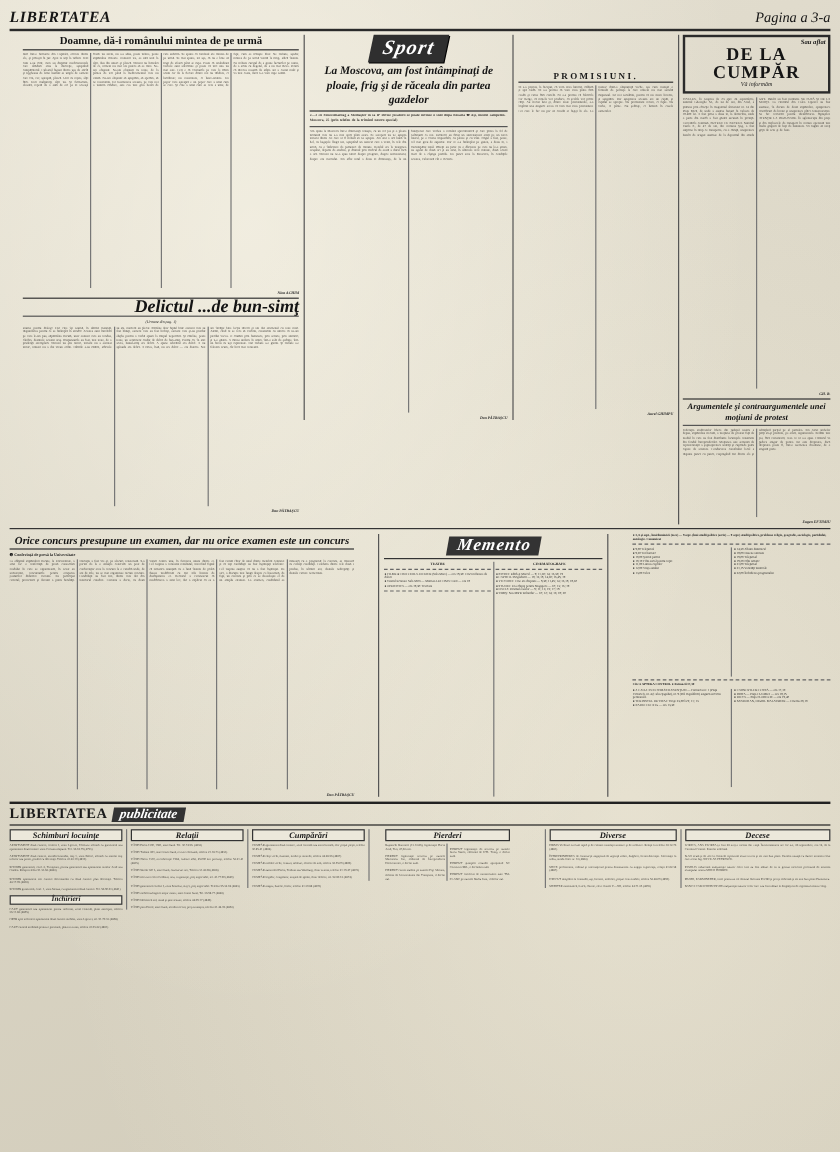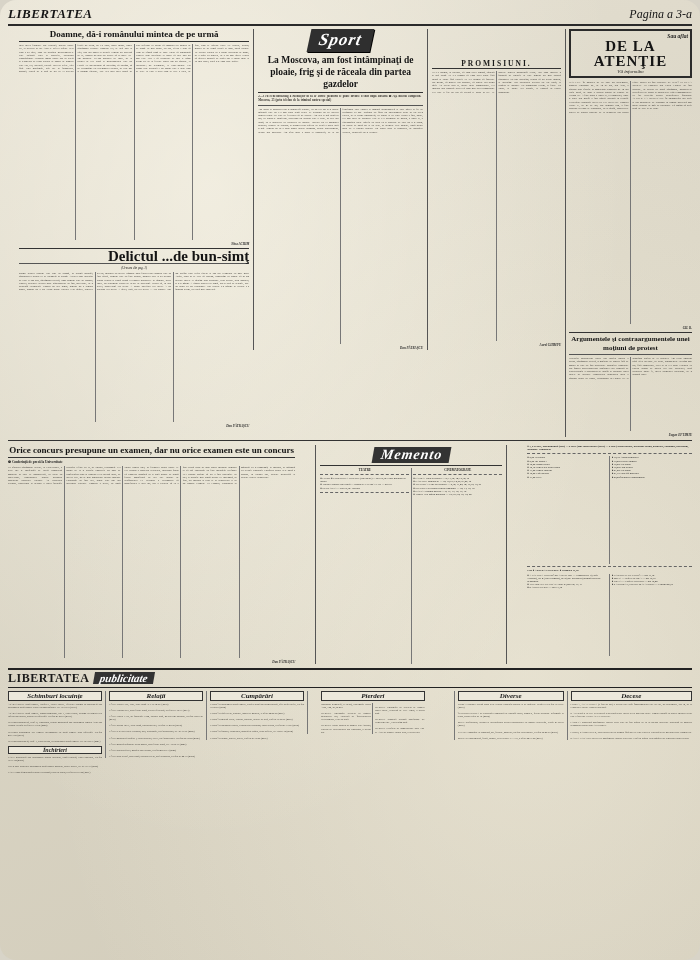--- a/index.html
+++ b/index.html
@@ -12,21 +12,20 @@
     position:relative;
   }
   .page{
     position:absolute;inset:0;
     background:
       radial-gradient(ellipse at 30% 20%, rgba(255,252,240,.55), rgba(255,252,240,0) 60%),
       radial-gradient(ellipse at 75% 70%, rgba(250,245,228,.45), rgba(250,245,228,0) 65%),
       linear-gradient(160deg,#e5e0d2 0%,#dbd6c6 40%,#d2ccba 100%);
     padding:6px 8px;
     box-sizing:border-box;
-    border-radius:16px;
   }
   .masthead{
     display:flex;align-items:center;justify-content:space-between;
     border-bottom:2px solid #2a2a2a;
     padding-bottom:2px;margin-bottom:3px;
   }
   .mast-left{
     font-family:"Liberation Serif", serif;
     font-weight:bold;font-style:italic;
     font-size:13px;letter-spacing:.5px;
@@ -42,21 +41,21 @@
   .col{box-sizing:border-box;}
   .body-txt{
     font-size:2.6px;line-height:3.3px;text-align:justify;
     color:#3a3733;word-spacing:.4px;
     hyphens:auto;overflow:hidden;
   }
   .hl{
     font-weight:bold;font-size:9px;line-height:10px;
     text-align:center;color:#141414;
   }
-  .hl.it{}
+  .hl.it{font-style:italic;}
   .byline{font-size:3.2px;text-align:right;font-weight:bold;font-style:italic;color:#2b2b2b;margin-top:2px;}
 
   
   .top{display:flex;gap:4px;align-items:flex-start;margin-left:11px;}
   .t1{width:232px;}
   .t2{width:176px;}
   .t3{width:130px;}
   .t4{width:128px;}
   .box-d{border:2px solid #2b2b2b;}
 
@@ -161,21 +160,21 @@
     <div class="col t3">
       <div style="height:30px;"></div>
       <div class="promis">PROMISIUNI.</div>
       <div class="two body-txt" style="height:270px;">Ni s-a promis, la început, că vom avea lumină, căldură şi apă caldă. Ni s-a promis că vom avea pâine fără coadă şi carne fără cartelă. Ni s-a promis că fabricile vor merge, că minele vor produce, că şcolile vor primi cărţi. Au trecut luni şi, dintre toate promisiunile, s-a împlinit una singură: aceea că vom mai avea promisiuni. Cei care le fac nu par să creadă ei înşişi în ele. Le rostesc dintr-o obişnuinţă veche, aşa cum rosteşti o formulă de politeţe la care nimeni nu mai ascultă răspunsul. Iar noi ascultăm, pentru că nu avem încotro, şi aşteptăm. Dar aşteptarea aceasta are un capăt, şi capătul se apropie. Nu promisiuni cerem, ci fapte. Nu vorbe, ci pâine. Nu şedinţe, ci lumină în casele oamenilor.</div>
       <div class="byline">Aurel GHIMPU</div>
     </div>
 
     <div class="col t4" style="border-left:1px solid #555;padding-left:3px;">
       <div class="box-d" style="padding:2px;">
         <div class="police-top">Sau aflat</div>
-        <div class="police-head">DE LA ATENŢIE</div>
+        <div class="police-head">DE LA CUMPĂR</div>
         <div class="police-sub">Vă informăm</div>
       </div>
       <div class="two body-txt" style="height:243px;margin-top:3px;">FIAT-LEX. În noaptea de 23 spre 24 septembrie, numitul Gheorghe M., de 34 de ani, din Arad, a pătruns prin efracţie în magazinul alimentar nr. 14 din Piaţa Mică, de unde a sustras bunuri în valoare de 18.400 lei. A fost prins a doua zi, la domiciliu, unde o parte din marfă a fost găsită ascunsă în pivniţă. Cercetările continuă. BUTELII CU BUTELII. Numitul Vasile P., de 47 de ani, din comuna Şag, a fost surprins în timp ce transporta, cu o căruţă, unsprezece butelii de aragaz sustrase de la depozitul din strada Gării. Butelii au fost restituite. SE FURĂ ŞI DE LA MORŢI. La cimitirul din Calea Lipovei au fost sustrase, în decurs de două săptămâni, optsprezece crucifixuri de bronz şi unsprezece plăci comemorative. Se fac cercetări pentru identificarea făptaşilor. ATENŢIE LA BUZUNARE. În aglomeraţia din pieţe şi din mijloacele de transport în comun operează mai multe grupuri de hoţi de buzunare. Vă rugăm să aveţi grijă de acte şi de bani.</div>
       <div class="byline">GH. R.</div>
       <div class="rule"></div>
       <div class="hl it" style="font-size:7px;line-height:8.5px;">Argumentele şi contraargumentele unei moţiuni de protest</div>
       <div class="thin" style="margin:2px 0;"></div>
       <div class="two body-txt" style="height:74px;">Federaţia sindicatelor libere din judeţul nostru a depus, săptămâna trecută, o moţiune de protest faţă de modul în care au fost distribuite locuinţele construite din fondul întreprinderilor. Moţiunea este semnată de reprezentanţii a şaptesprezece unităţi şi cuprinde patru capete de acuzare. Conducerea consiliului local a răspuns punct cu punct, respingând trei dintre ele şi admiţând parţial pe al patrulea. Am cerut ambelor părţi să-şi prezinte, pe scurt, argumentele. Redăm mai jos, fără comentarii, ceea ce ni s-a spus. Cititorul va judeca singur de partea cui este dreptatea, dacă dreptatea poate fi, într-o asemenea chestiune, de o singură parte.</div>
       <div class="byline">Eugen EFTIMIU</div>
     </div>

